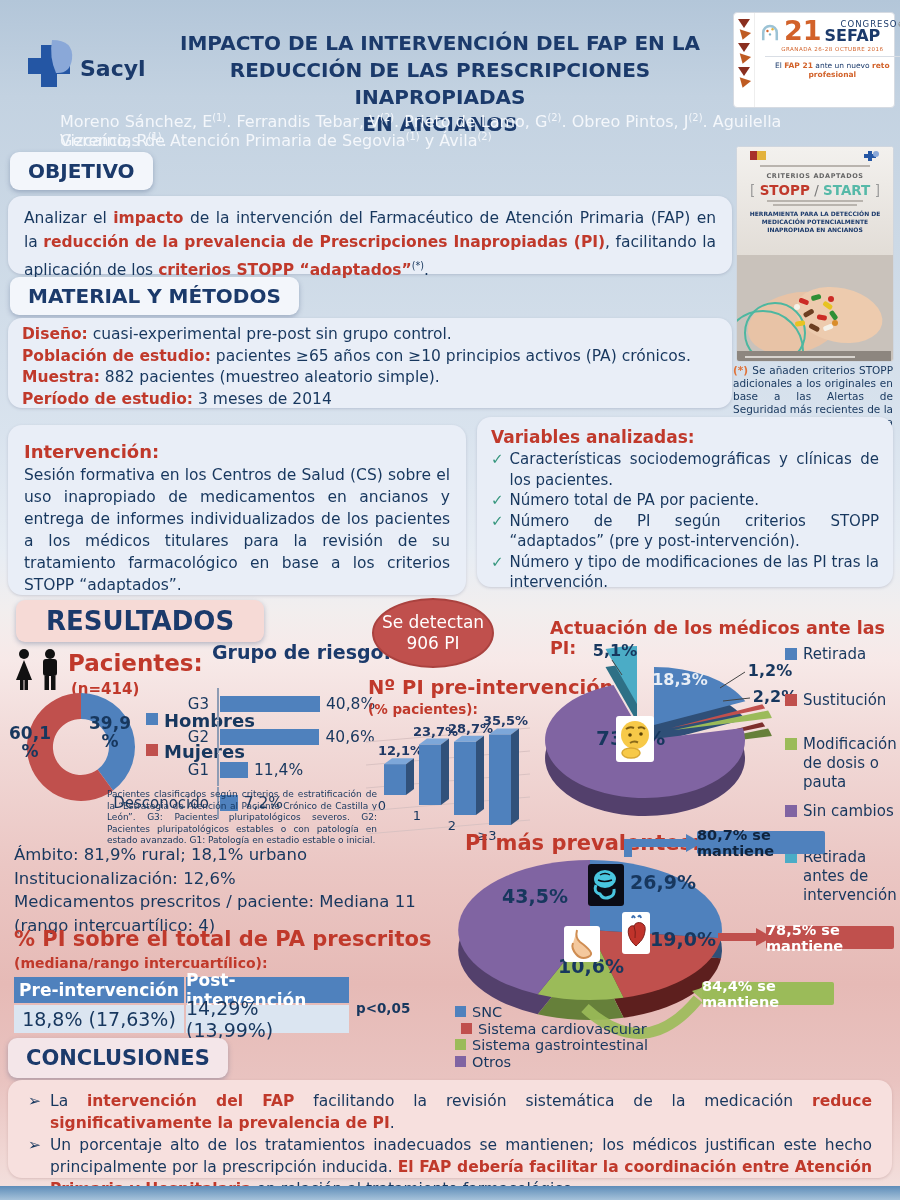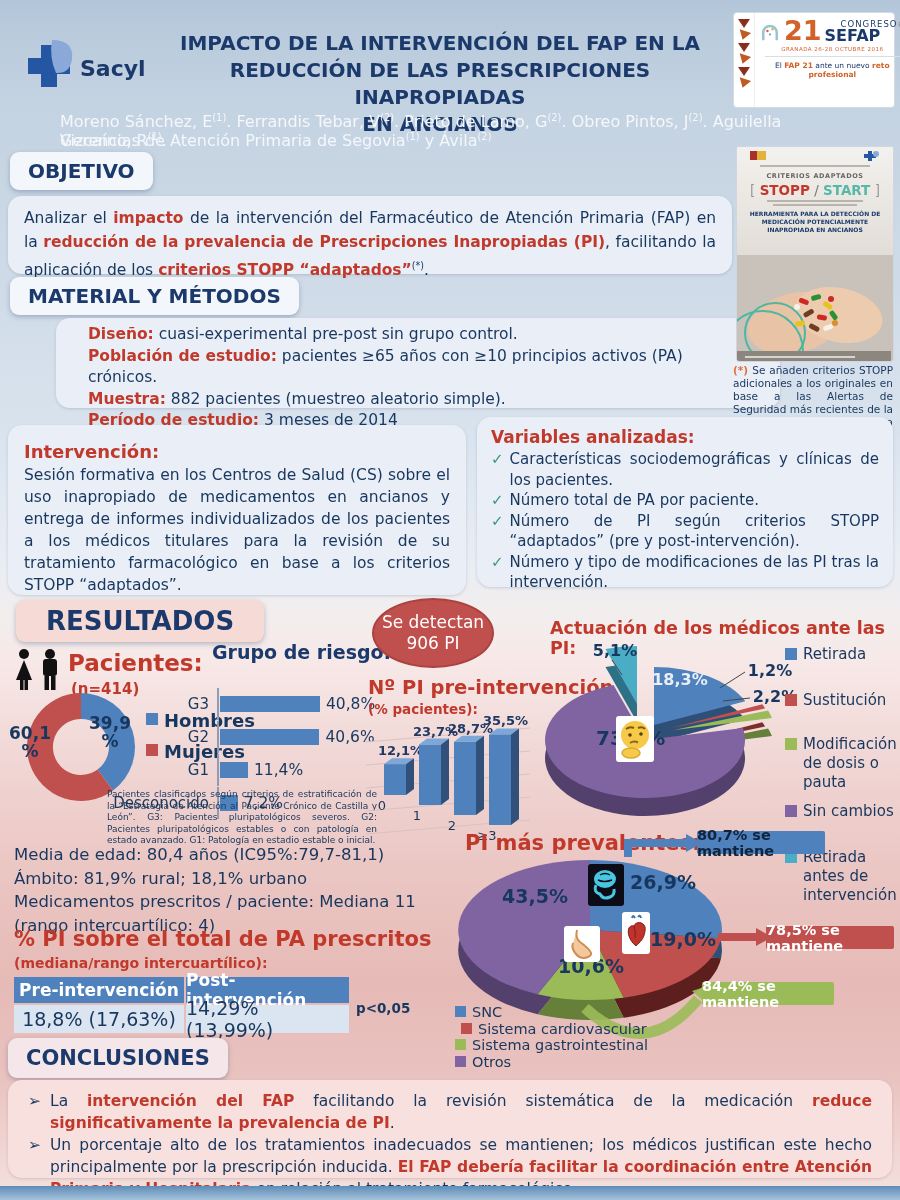--- a/index.html
+++ b/index.html
@@ -98,21 +98,21 @@
   <div class="abs authors" style="left:60px;top:131px;width:760px;"><span>Gerencias de Atención Primaria de Segovia</span><span class="sup">(1)</span><span> y Ávila</span><span class="sup">(2)</span></div>
 
   <div class="chip" style="left:10px;top:152px;height:38px;font-size:20px;">
     <span>OBJETIVO</span>
   </div>
   <div class="panel" style="left:8px;top:196px;width:724px;height:78px;padding:10px 16px;font-size:15.5px;line-height:24px;text-align:justify;box-sizing:border-box;"><span>Analizar el </span><span class="hl">impacto</span><span> de la intervención del Farmacéutico de Atención Primaria (FAP) en la </span><span class="hl">reducción de la prevalencia de Prescripciones Inapropiadas (PI)</span><span>, facilitando la aplicación de los </span><span class="hl">criterios STOPP “adaptados”</span><span class="sup">(*)</span><span>.</span></div>
 
   <div class="chip" style="left:10px;top:277px;height:38px;font-size:20px;">
     <span>MATERIAL Y MÉTODOS</span>
   </div>
-  <div class="panel" style="left:8px;top:318px;width:724px;height:90px;padding:6px 32px;box-sizing:border-box;margin-left:48px;">
+  <div class="panel" style="left:8px;top:318px;width:724px;height:90px;padding:6px 14px;box-sizing:border-box;">
     <div class="mline"><span class="hl">Diseño:</span><span> cuasi-experimental pre-post sin grupo control.</span></div>
     <div class="mline"><span class="hl">Población de estudio:</span><span> pacientes ≥65 años con ≥10 principios activos (PA) crónicos.</span></div>
     <div class="mline"><span class="hl">Muestra:</span><span> 882 pacientes (muestreo aleatorio simple).</span></div>
     <div class="mline"><span class="hl">Período de estudio:</span><span> 3 meses de 2014</span></div>
   </div>
 
   <div class="abs cover" style="left:736px;top:146px;width:156px;height:214px;">
     <div class="cover-top">
       <div style="display:flex;justify-content:space-between;padding:0 8px;">
         <svg width="16" height="9">
@@ -348,22 +348,22 @@
       <span class="swatch" style="background-color: rgb(128, 100, 162);"></span>
         <span>Sin cambios</span>
       </div>
     <div class="leg-item" style="font-size:15px;line-height:19px;margin-top:27px;">
       <span class="swatch" style="background-color: rgb(75, 172, 198);"></span>
         <span>Retirada antes de intervención</span>
       </div>
   </div>
 
   <div class="abs" style="left:14px;top:843px;width:448px;color:#17375e;">
-    <div class="stat-line"><span class="b">Media de edad:</span><span> 80,4 años (IC95%:79,7-81,1)</span></div>
     <div class="stat-line"><span class="b">Ámbito:</span><span> 81,9% rural; 18,1% urbano</span></div>
+    <div class="stat-line"><span class="b">Institucionalización:</span><span> 12,6%</span></div>
     <div class="stat-line"><span class="b">Medicamentos prescritos / paciente:</span><span> Mediana 11 (rango intercuartílico: 4)</span></div>
   </div>
 
   <div class="abs hl" style="left:14px;top:927px;font-size:21px;">% PI sobre el total de PA prescritos</div>
   <div class="abs hl" style="left:14px;top:955px;font-size:14px;">(mediana/rango intercuartílico):</div>
   <div class="tbl" style="left:14px;top:977px;border-radius:16px;">
     <div class="th">Pre-intervención</div>
     <div class="th">Post-intervención</div>
     <div class="td">18,8% (17,63%)</div>
     <div class="td">14,29% (13,99%)</div>

